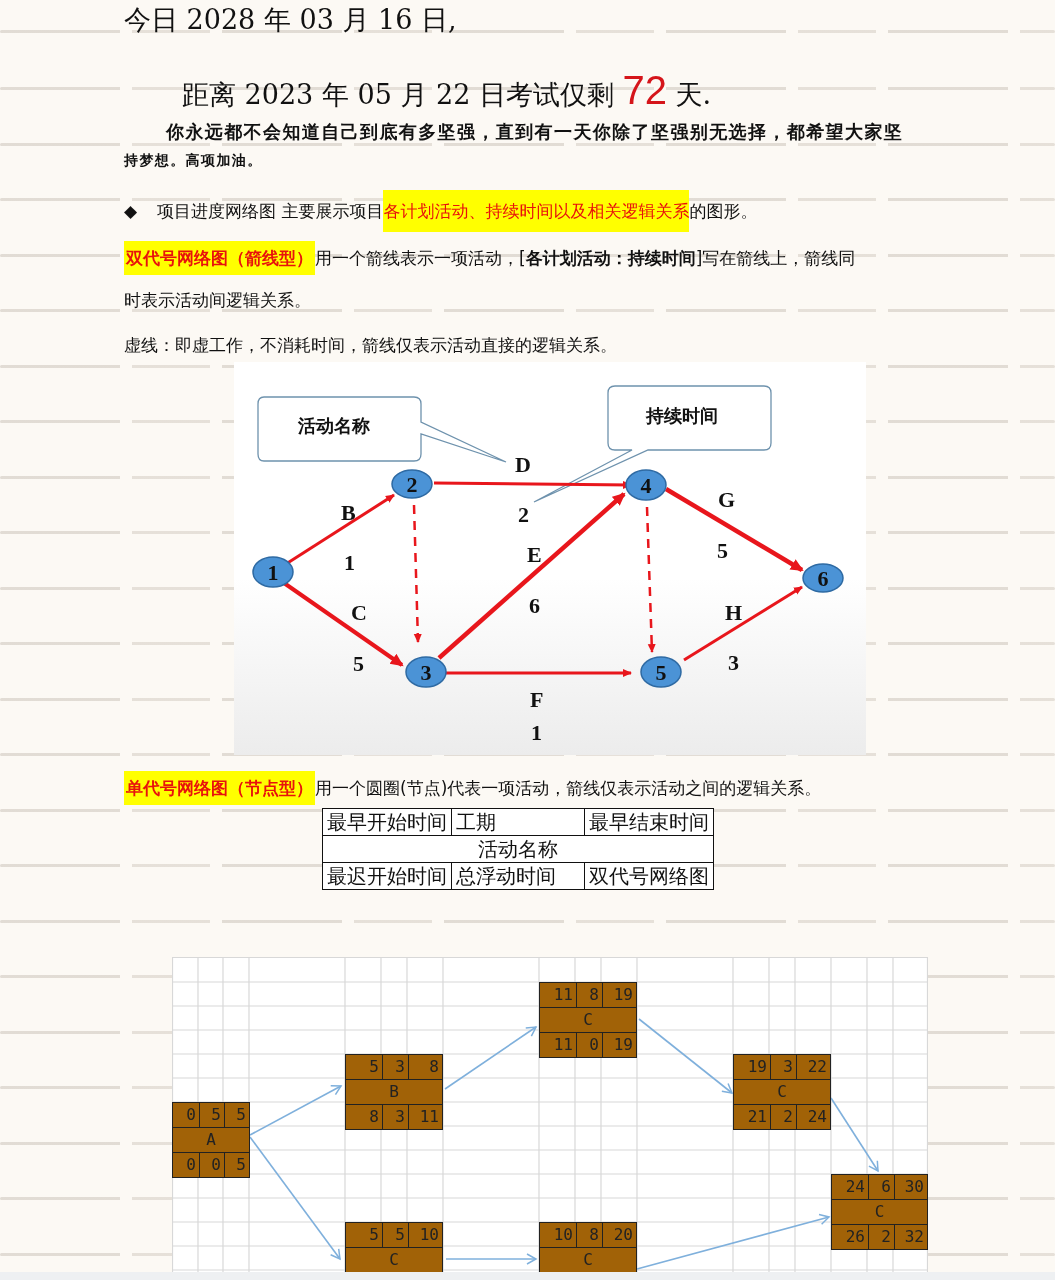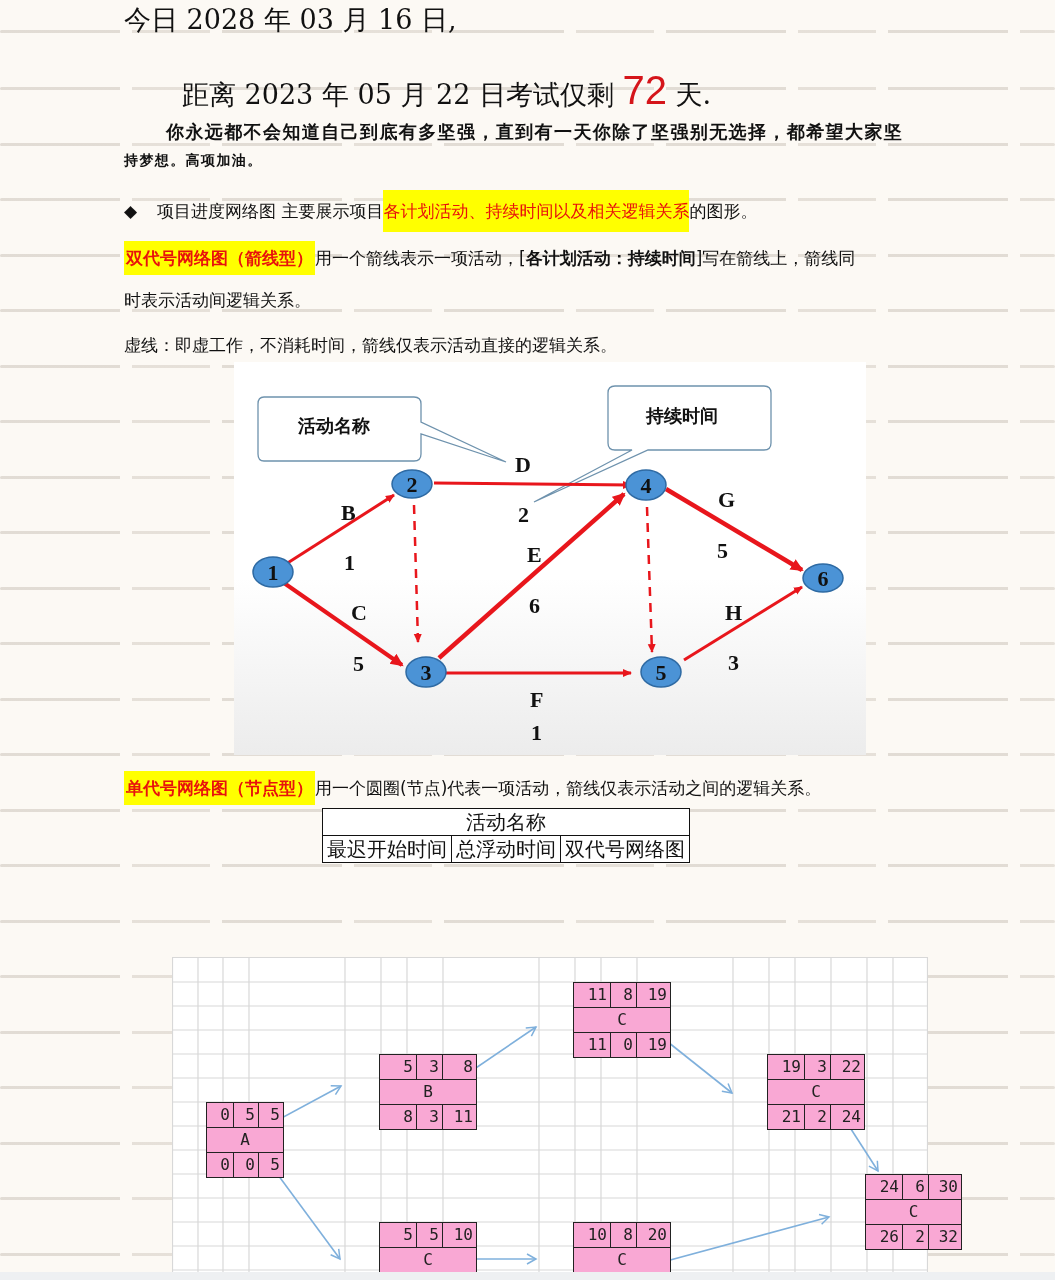--- a/index.html
+++ b/index.html
@@ -20,22 +20,22 @@
   
   #diag1{position:absolute;left:234px;top:362px;width:632px;height:393px;
     background:linear-gradient(180deg,#ffffff 0%,#ffffff 55%,#ececec 100%);}
   
   #legend{position:absolute;left:322px;top:808px;border-collapse:collapse;
     font-size:20px;background:#fff;}
   #legend td{border:1.5px solid #111;padding:0 4px;height:26px;line-height:26px;white-space:nowrap;}
   
   #grid{position:absolute;left:172px;top:957px;width:756px;height:315px;background:#fff;}
   .bottombar{position:absolute;left:0;top:1272px;width:1055px;height:8px;background:#eef0f2;}
-  .node{position:absolute;border:1.5px solid #222;background:#f9a8d4;
-    font-family:"DejaVu Sans Mono","Liberation Mono",monospace;font-size:16px;color:#222;margin-left:34px;}
+  .node{position:absolute;border:1.5px solid #222;background:#a16207;
+    font-family:"DejaVu Sans Mono","Liberation Mono",monospace;font-size:16px;color:#222;}
   .node .row{display:flex;height:24px;line-height:24px;}
   .node .row + .row{border-top:1.5px solid #222;}
   .node .c{text-align:right;padding-right:3px;box-sizing:border-box;}
   .node .c + .c{border-left:1.5px solid #222;}
   .node .mid{justify-content:center;}
 </style>
 </head>
 <body>
 
 <div class="bgline" style="top:30px"></div>
@@ -144,20 +144,25 @@
     <div class="t" style="left:494px;top:288px;">3</div>
   </div>
 </div>
 
 <div class="t" style="left:124px;top:775px;font-size:17px;line-height:26px;">
   <span class="hl" style="display:inline-block;padding:4px 2px;margin-top:-6px;">单代号网络图（节点型）</span><span>用一个圆圈(节点)代表一项活动，箭线仅表示活动之间的逻辑关系。</span>
 </div>
 
 <table id="legend">
   <tbody>
+      <tr>
+    <td>最早开始时间</td>
+    <td style="width:124px;">工期</td>
+    <td>最早结束时间</td>
+  </tr>
   <tr>
     <td colspan="3" style="text-align:center;">活动名称</td>
   </tr>
   <tr>
     <td>最迟开始时间</td>
     <td>总浮动时间</td>
     <td>双代号网络图</td>
   </tr>
 </tbody>
   </table>

